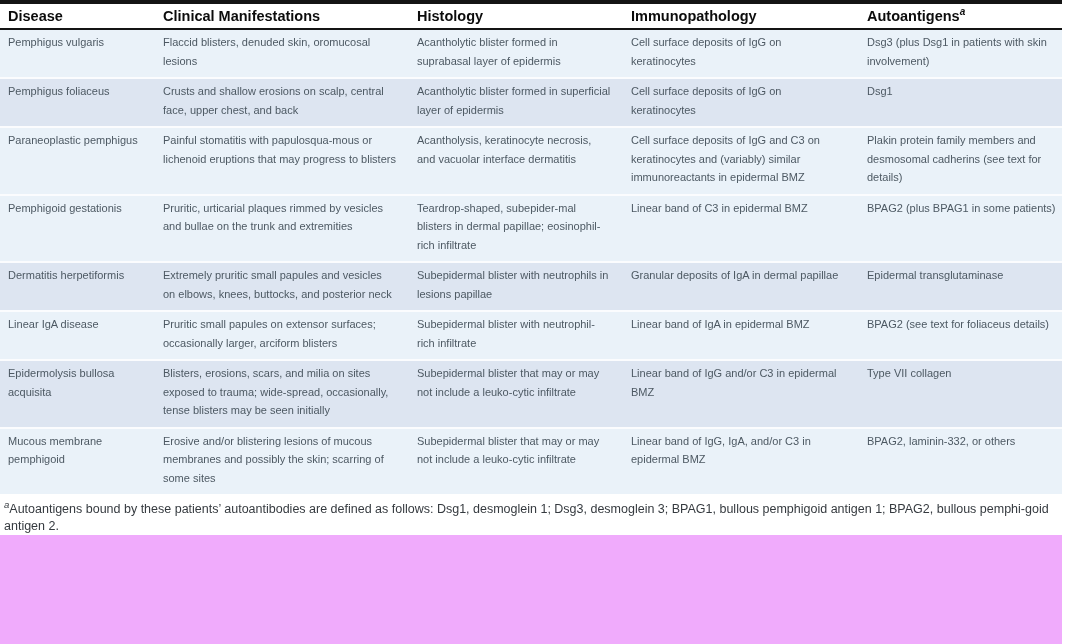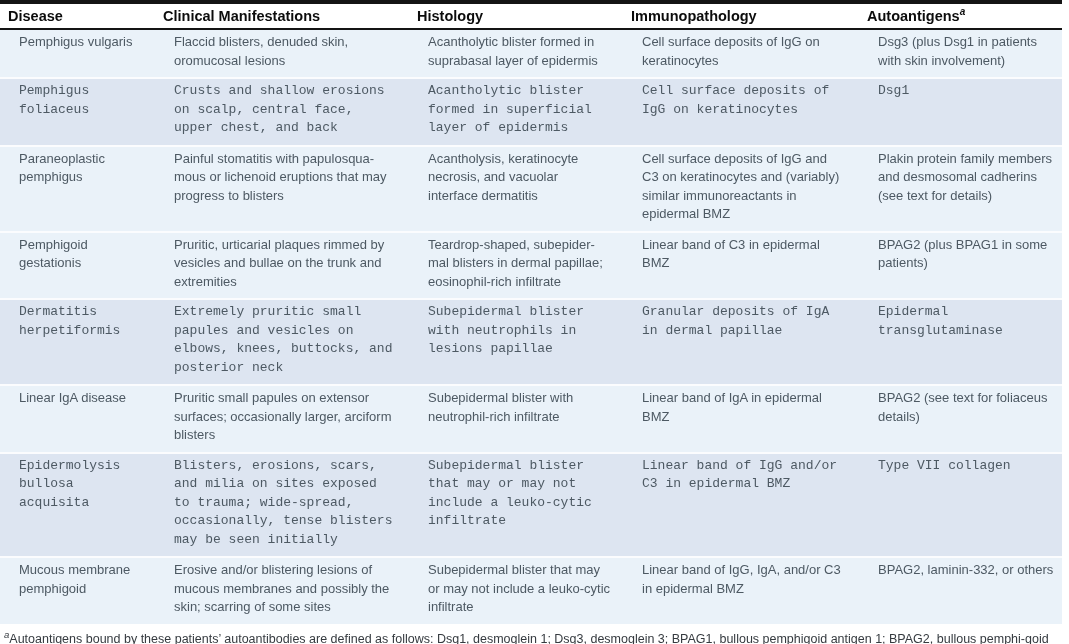--- a/index.html
+++ b/index.html
@@ -39,28 +39,28 @@
     white-space: nowrap;
   }
   thead th sup {
     font-size: 10px;
     font-style: italic;
     font-weight: bold;
     line-height: 0;
   }
   tbody td {
     vertical-align: top;
-    font-size: 13px;
+    font-size: 11px;
     line-height: 18.5px;
     color: #4d5963;
-    padding: 3px 12px 7px 19px;
+    padding: 3px 12px 7px 8px;
     border-bottom: 2px solid #fbfcfe;
   }
   tbody tr.row-light td { background: #eaf2f9; }
-  tbody tr.row-dark  td { background: #dde5f1; font-family: Liberation Mono, monospace; }
+  tbody tr.row-dark  td { background: #dde5f1; }
   tbody tr:last-child td { border-bottom: none; }
 
   .footnotes {
     padding: 7px 6px 0 4px;
     background: #ffffff;
   }
   .footnote-text {
     font-size: 12.5px;
     line-height: 17px;
     color: #353a3f;

